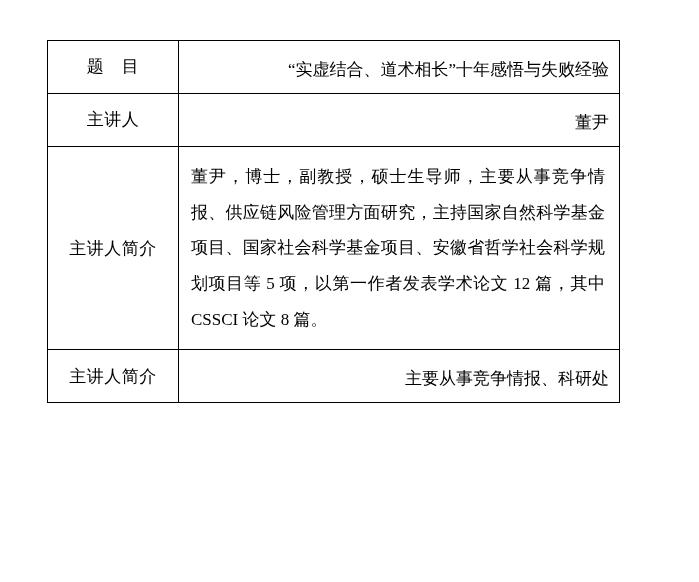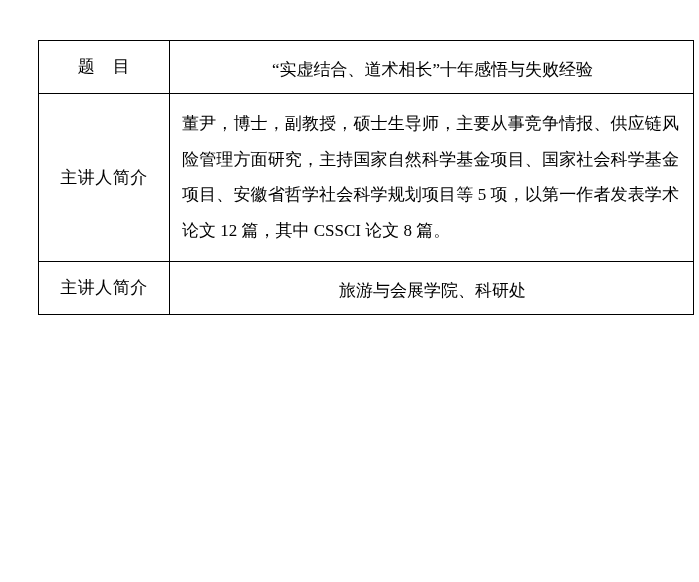--- a/index.html
+++ b/index.html
@@ -15,42 +15,42 @@
     overflow: hidden;
   }
   .page {
     position: relative;
     width: 699px;
     height: 582px;
     box-sizing: border-box;
   }
   .info-table {
     position: absolute;
-    left: 38px;
+    left: 47px;
     top: 40px;
-    width: 656px;
+    width: 573px;
     border-collapse: collapse;
     table-layout: fixed;
   }
   .info-table td {
     border: 1px solid #000000;
     vertical-align: middle;
     font-size: 17px;
     line-height: 1.85;
   }
   td.label {
     width: 122px;
     text-align: center;
     padding: 8px 4px;
     letter-spacing: 0.5px;
     white-space: pre;
   }
   td.value {
     padding: 8px 10px 3px 12px;
-    text-align: center;
+    text-align: right;
   }
   td.bio {
     padding: 12px 14px 12px 12px;
     line-height: 2.1;
     text-align: justify;
     text-justify: inter-ideograph;
     margin-top: 24px;
   }
   .row-title td { height: 36px; }
   .row-speaker td { height: 36px; }
@@ -61,23 +61,27 @@
 </head>
 <body>
 
 <div class="page">
   <table class="info-table">
     <tbody>
       <tr class="row-title">
         <td class="label">题　目</td>
         <td class="value">“实虚结合、道术相长”十年感悟与失败经验</td>
       </tr>
+      <tr class="row-speaker">
+        <td class="label">主讲人</td>
+        <td class="value">董尹</td>
+      </tr>
       <tr class="row-bio">
         <td class="label">主讲人简介</td>
         <td class="value bio">董尹，博士，副教授，硕士生导师，主要从事竞争情报、供应链风险管理方面研究，主持国家自然科学基金项目、国家社会科学基金项目、安徽省哲学社会科学规划项目等 5 项，以第一作者发表学术论文 12 篇，其中 CSSCI 论文 8 篇。</td>
       </tr>
       <tr class="row-org">
         <td class="label">主讲人简介</td>
-        <td class="value">旅游与会展学院、科研处</td>
+        <td class="value">主要从事竞争情报、科研处</td>
       </tr>
     </tbody>
   </table>
 </div>
 
 </body></html>

